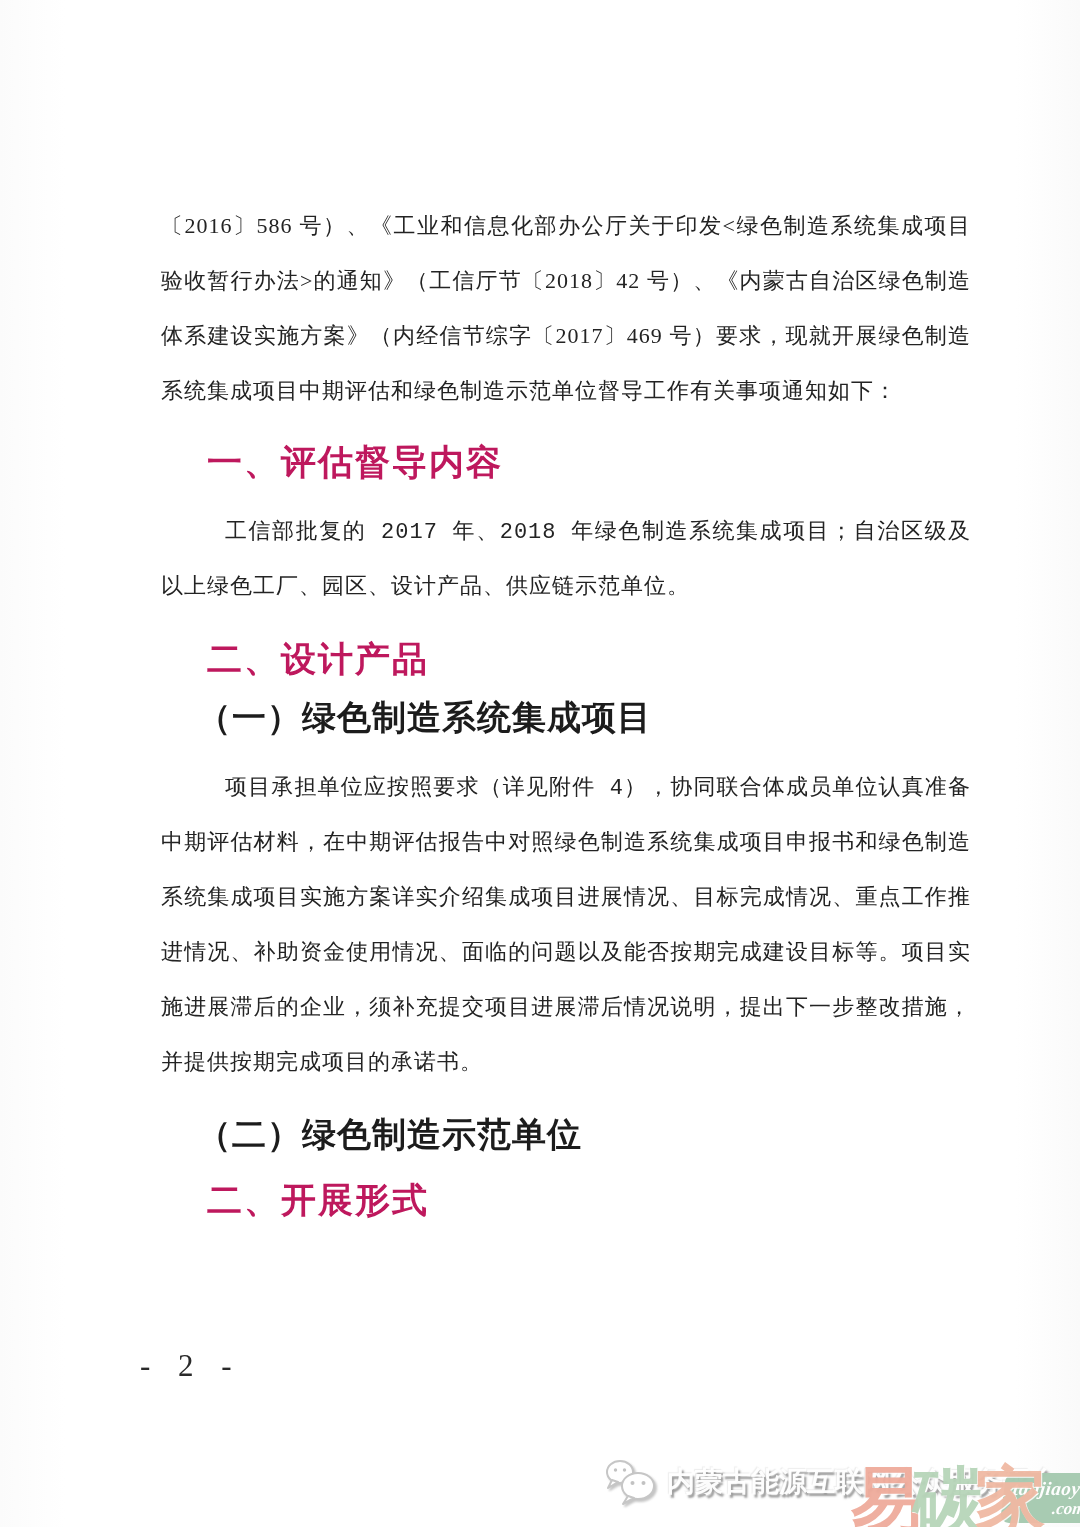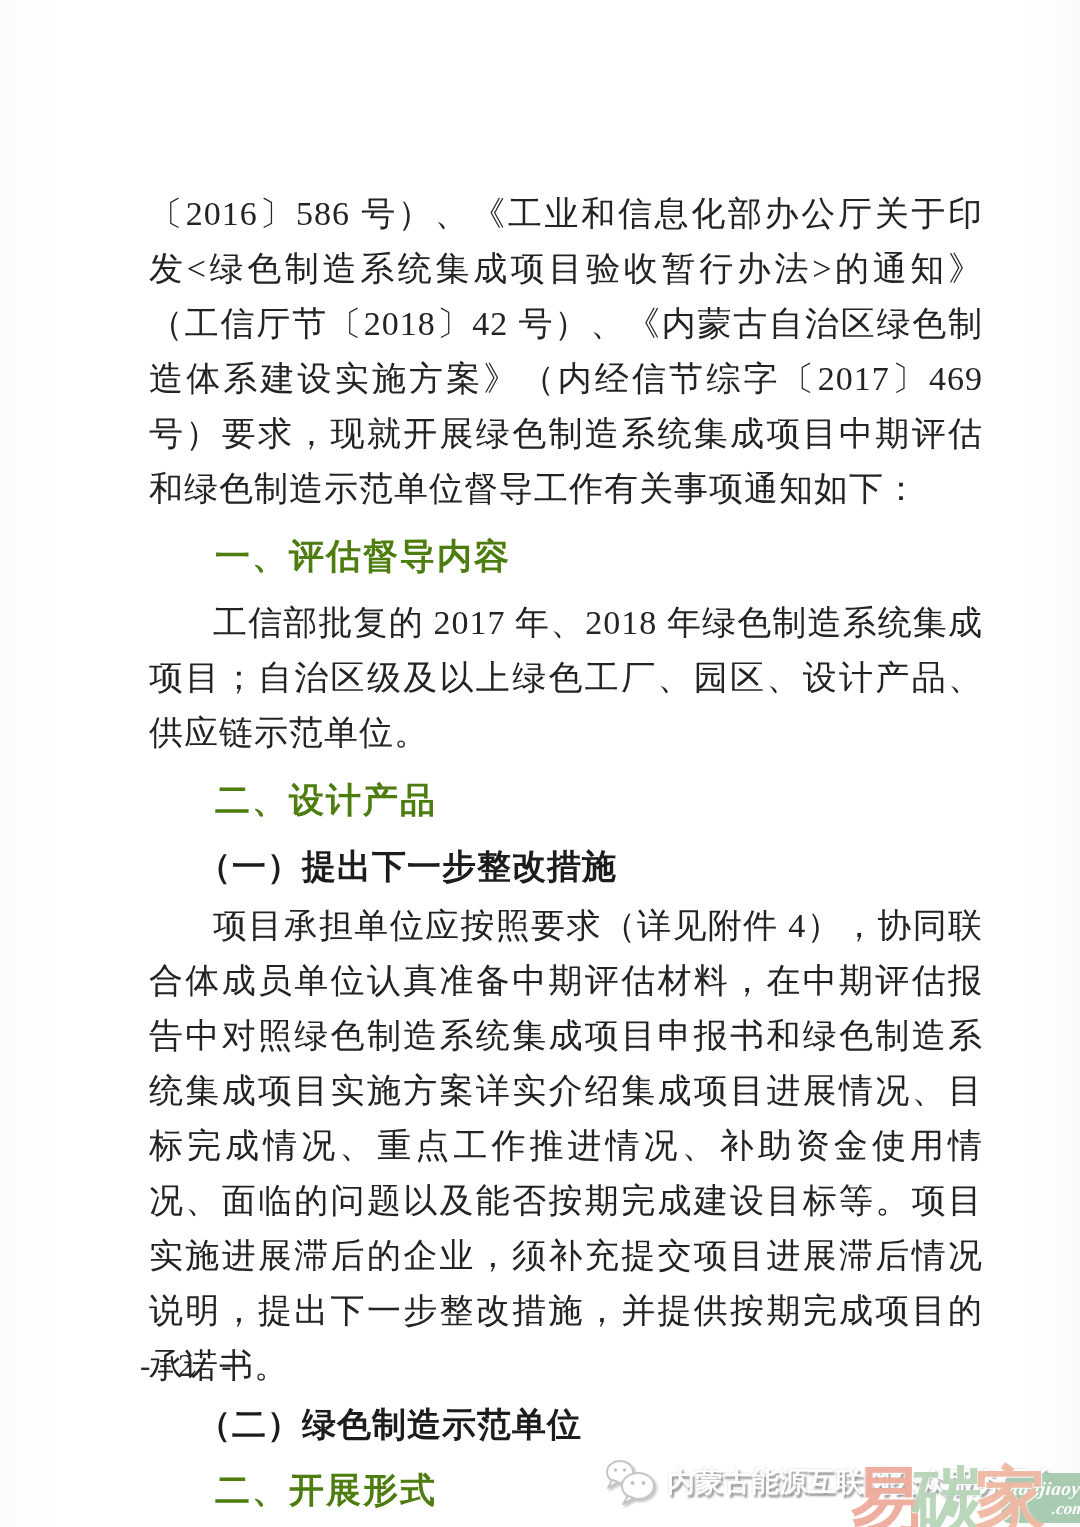--- a/index.html
+++ b/index.html
@@ -13,35 +13,35 @@
   }
 
   
   .content {
     position: absolute;
     left: 145px;
     top: 182px;
     width: 842px;
   }
   .para {
-    margin: 4px;
-    font-size: 34px;
+    margin: 16px;
+    font-size: 22px;
     line-height: 55px;
     color: #232323;
     text-align: justify;
     letter-spacing: 1px;
     font-family: "Liberation Serif", serif;
   }
-  .para.indent { text-indent: 64px; }
+  .para.indent { text-indent: 64px; font-family: Liberation Mono, monospace; }
   .h-major {
-    margin: 12px;
+    margin: 4px;
     font-size: 35px;
     line-height: 55px;
     font-weight: bold;
-    color: #4d7c0f;
+    color: #be185d;
     text-indent: 58px;
     font-family: "Liberation Sans", sans-serif;
     letter-spacing: 2px;
   }
   .content > .h-major:last-child { margin-top: 10px; }
   .h-minor {
     margin: 0;
     font-size: 34px;
     line-height: 55px;
     font-weight: bold;
@@ -122,21 +122,21 @@
 </head>
 <body>
 
 <div class="page">
 
   <main class="content">
     <p class="para">〔2016〕586 号）、《工业和信息化部办公厅关于印发&lt;绿色制造系统集成项目验收暂行办法&gt;的通知》（工信厅节〔2018〕42 号）、《内蒙古自治区绿色制造体系建设实施方案》（内经信节综字〔2017〕469 号）要求，现就开展绿色制造系统集成项目中期评估和绿色制造示范单位督导工作有关事项通知如下：</p>
     <h2 class="h-major">一、评估督导内容</h2>
     <p class="para indent">工信部批复的 2017 年、2018 年绿色制造系统集成项目；自治区级及以上绿色工厂、园区、设计产品、供应链示范单位。</p>
     <h2 class="h-major">二、设计产品</h2>
-    <h3 class="h-minor">（一）提出下一步整改措施</h3>
+    <h3 class="h-minor">（一）绿色制造系统集成项目</h3>
     <p class="para indent">项目承担单位应按照要求（详见附件 4），协同联合体成员单位认真准备中期评估材料，在中期评估报告中对照绿色制造系统集成项目申报书和绿色制造系统集成项目实施方案详实介绍集成项目进展情况、目标完成情况、重点工作推进情况、补助资金使用情况、面临的问题以及能否按期完成建设目标等。项目实施进展滞后的企业，须补充提交项目进展滞后情况说明，提出下一步整改措施，并提供按期完成项目的承诺书。</p>
     <h3 class="h-minor">（二）绿色制造示范单位</h3>
     <h2 class="h-major">二、开展形式</h2>
   </main>
 
   <div class="page-number">- 2 -</div>
 
   <div class="footer">
     <span class="wechat">
       <svg width="54" height="48" viewBox="0 0 54 48">

